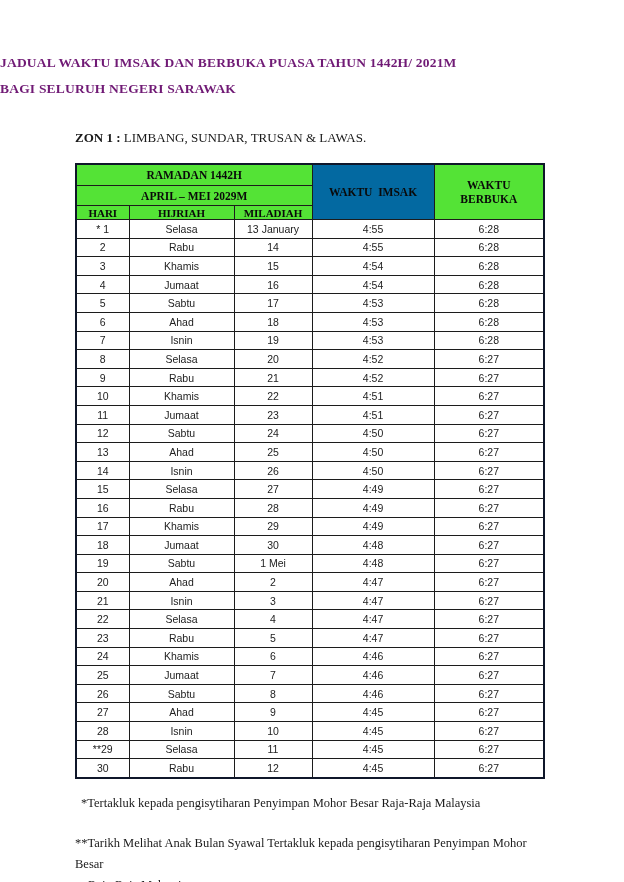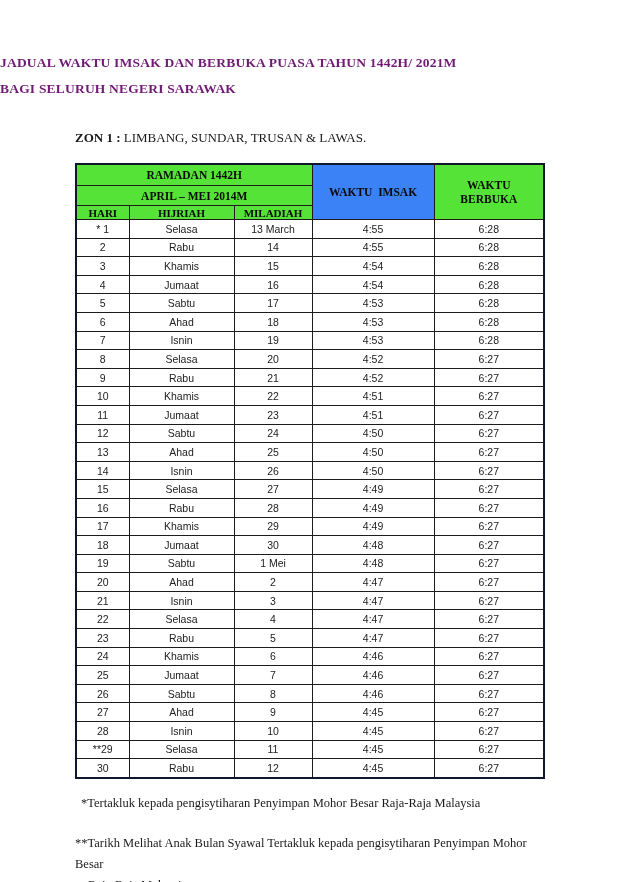--- a/index.html
+++ b/index.html
@@ -92,39 +92,39 @@
     <colgroup>
       <col style="width:53px">
       <col style="width:105px">
       <col style="width:78px">
       <col style="width:122px">
       <col style="width:110px">
     </colgroup>
     <thead>
       <tr class="hrow1">
         <th class="green" colspan="3" style="background: rgb(84, 227, 54);">RAMADAN 1442H</th>
-        <th class="green imsak-head" rowspan="3" style="background: #3b82f6;">WAKTU  IMSAK</th>
+        <th class="green imsak-head" rowspan="3" style="background: #0369a1;">WAKTU  IMSAK</th>
         <th class="green berbuka-head" rowspan="3" style="background: rgb(84, 227, 54);">WAKTU
 BERBUKA</th>
       </tr>
       <tr class="hrow2">
-        <th class="green" colspan="3" style="background: rgb(84, 227, 54);">APRIL – MEI 2014M</th>
+        <th class="green" colspan="3" style="background: rgb(84, 227, 54);">APRIL – MEI 2029M</th>
       </tr>
       <tr class="hrow3">
         <th class="green" style="background: rgb(84, 227, 54);">HARI</th>
         <th class="green" style="background: rgb(84, 227, 54);">HIJRIAH</th>
         <th class="green" style="background: rgb(84, 227, 54);">MILADIAH</th>
       </tr>
     </thead>
     <tbody>
 
         <tr>
           <td class="col-hari">* 1</td>
           <td class="col-hijriah">Selasa</td>
-          <td class="col-miladiah">13 March</td>
+          <td class="col-miladiah">13 January</td>
           <td class="col-imsak">4:55</td>
           <td class="col-berbuka">6:28</td>
         </tr>
 
         <tr>
           <td class="col-hari">2</td>
           <td class="col-hijriah">Rabu</td>
           <td class="col-miladiah">14</td>
           <td class="col-imsak">4:55</td>
           <td class="col-berbuka">6:28</td>

